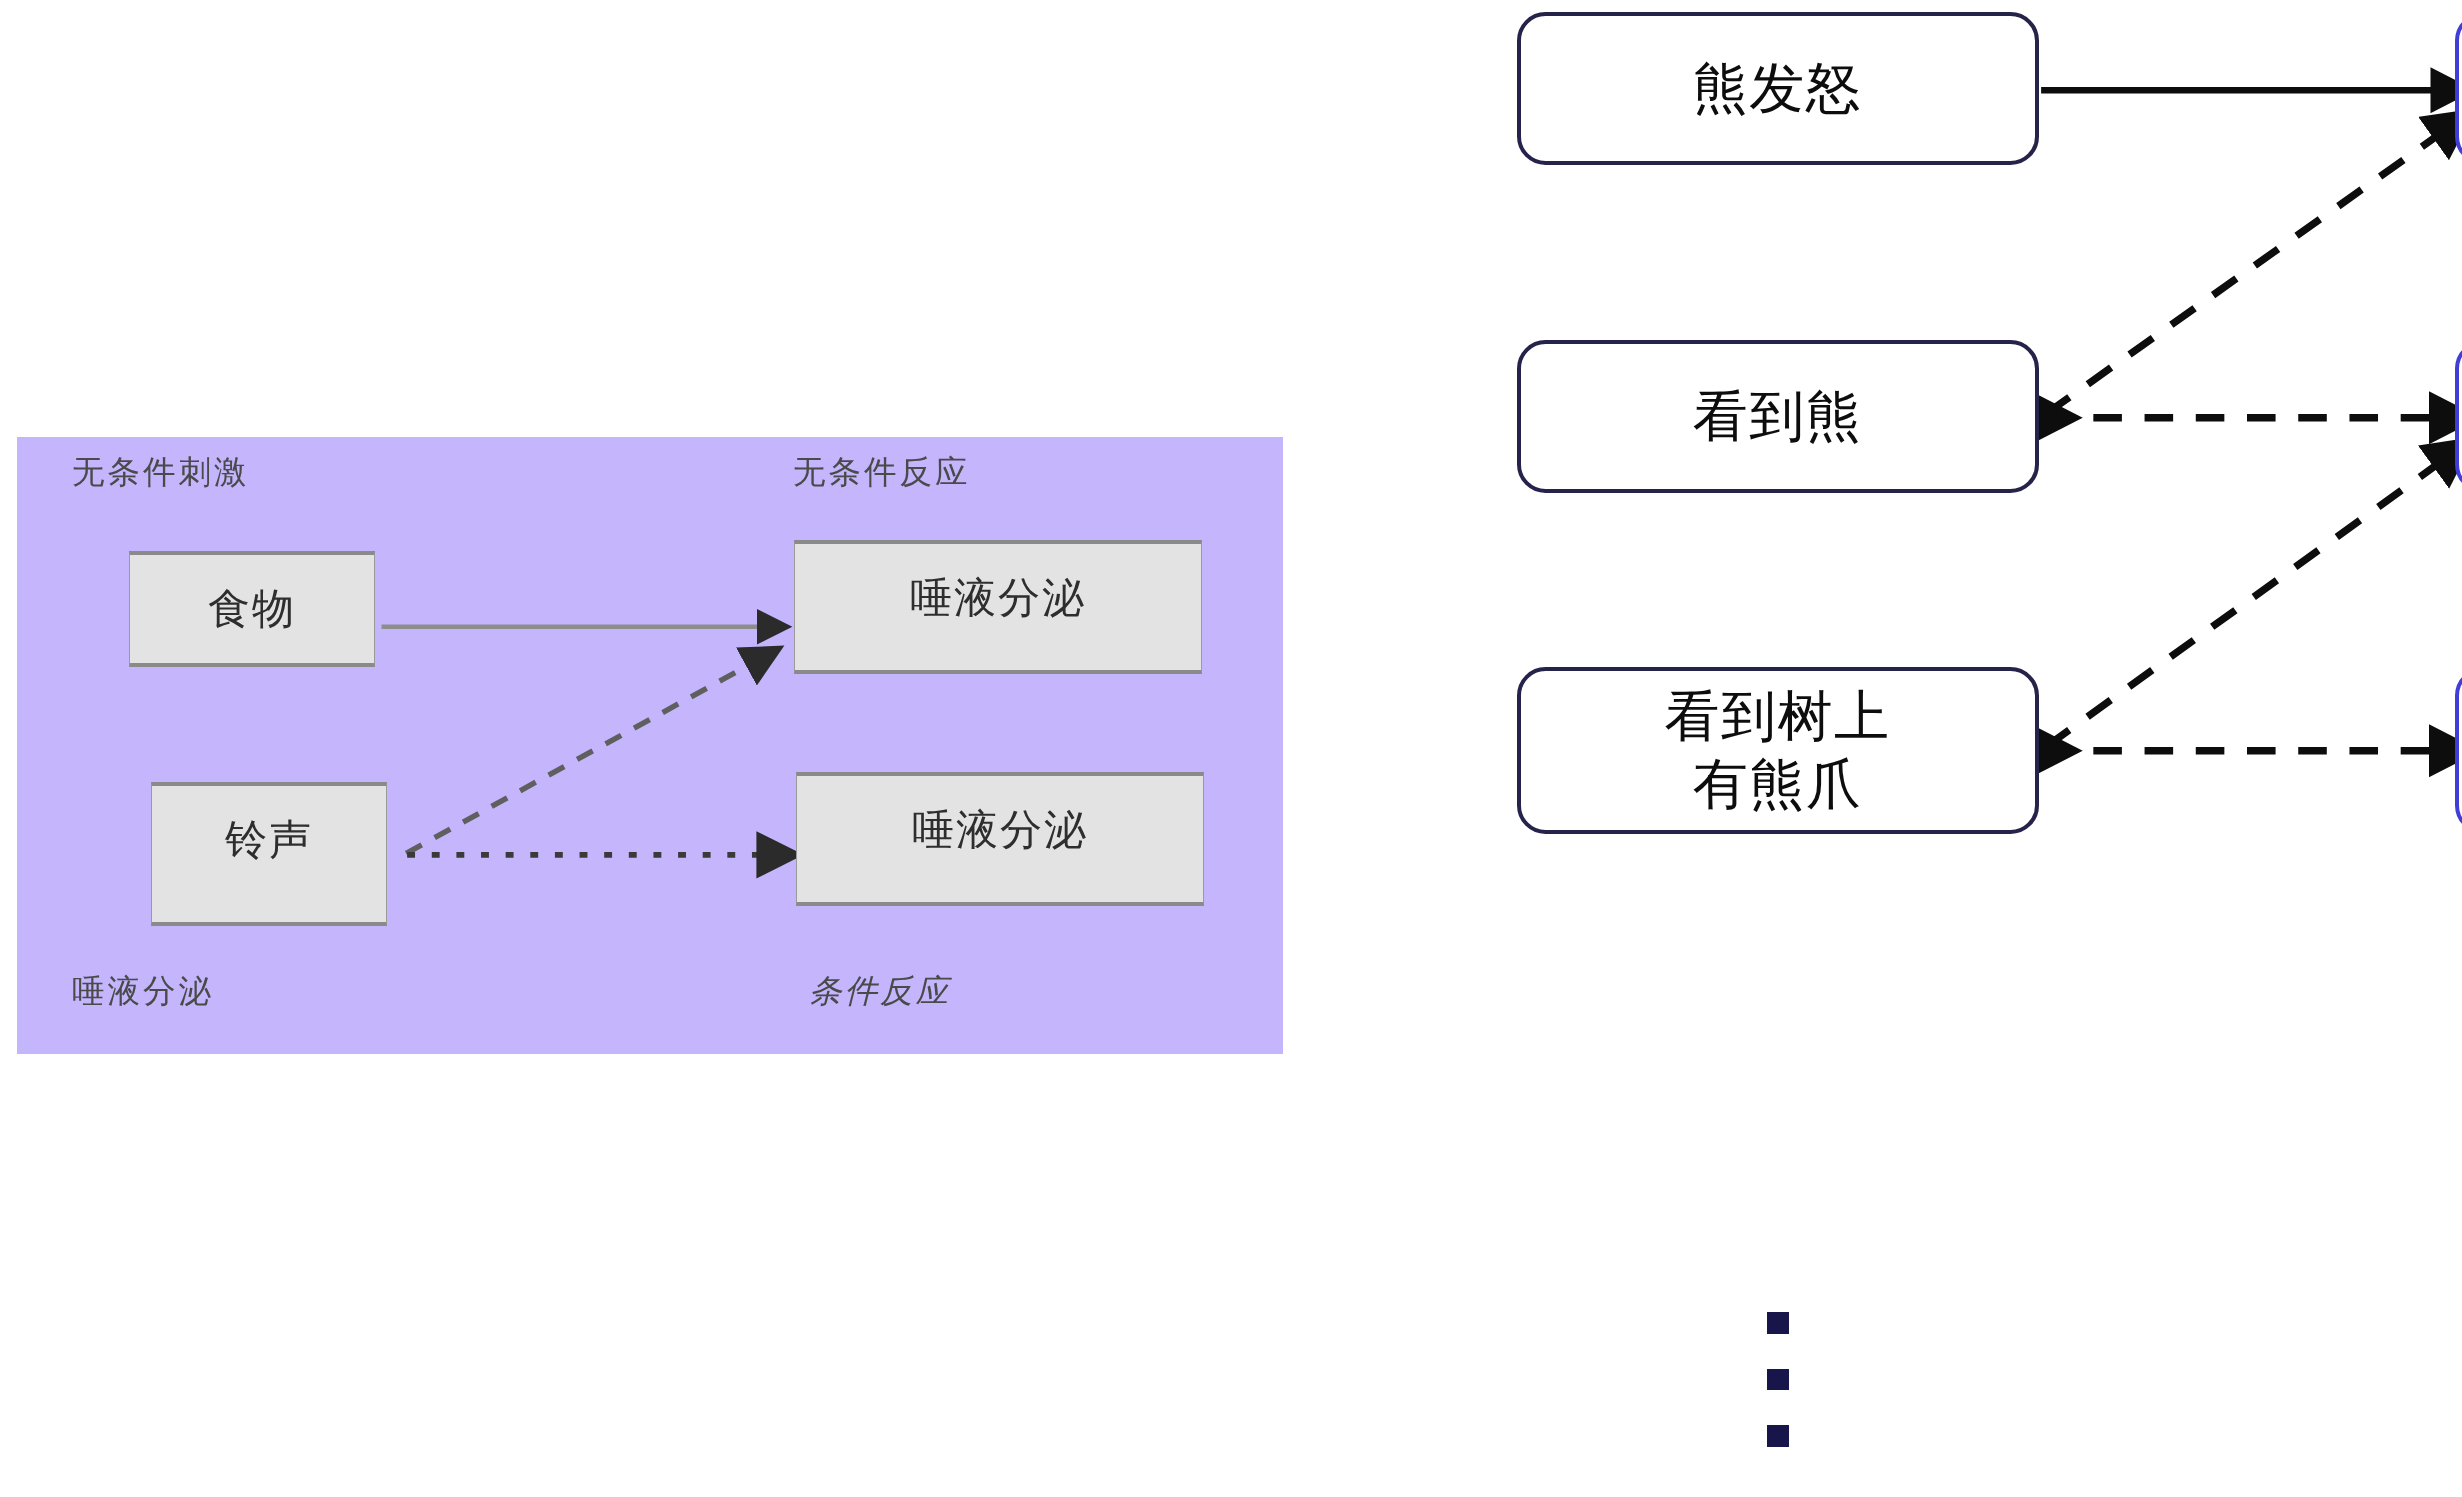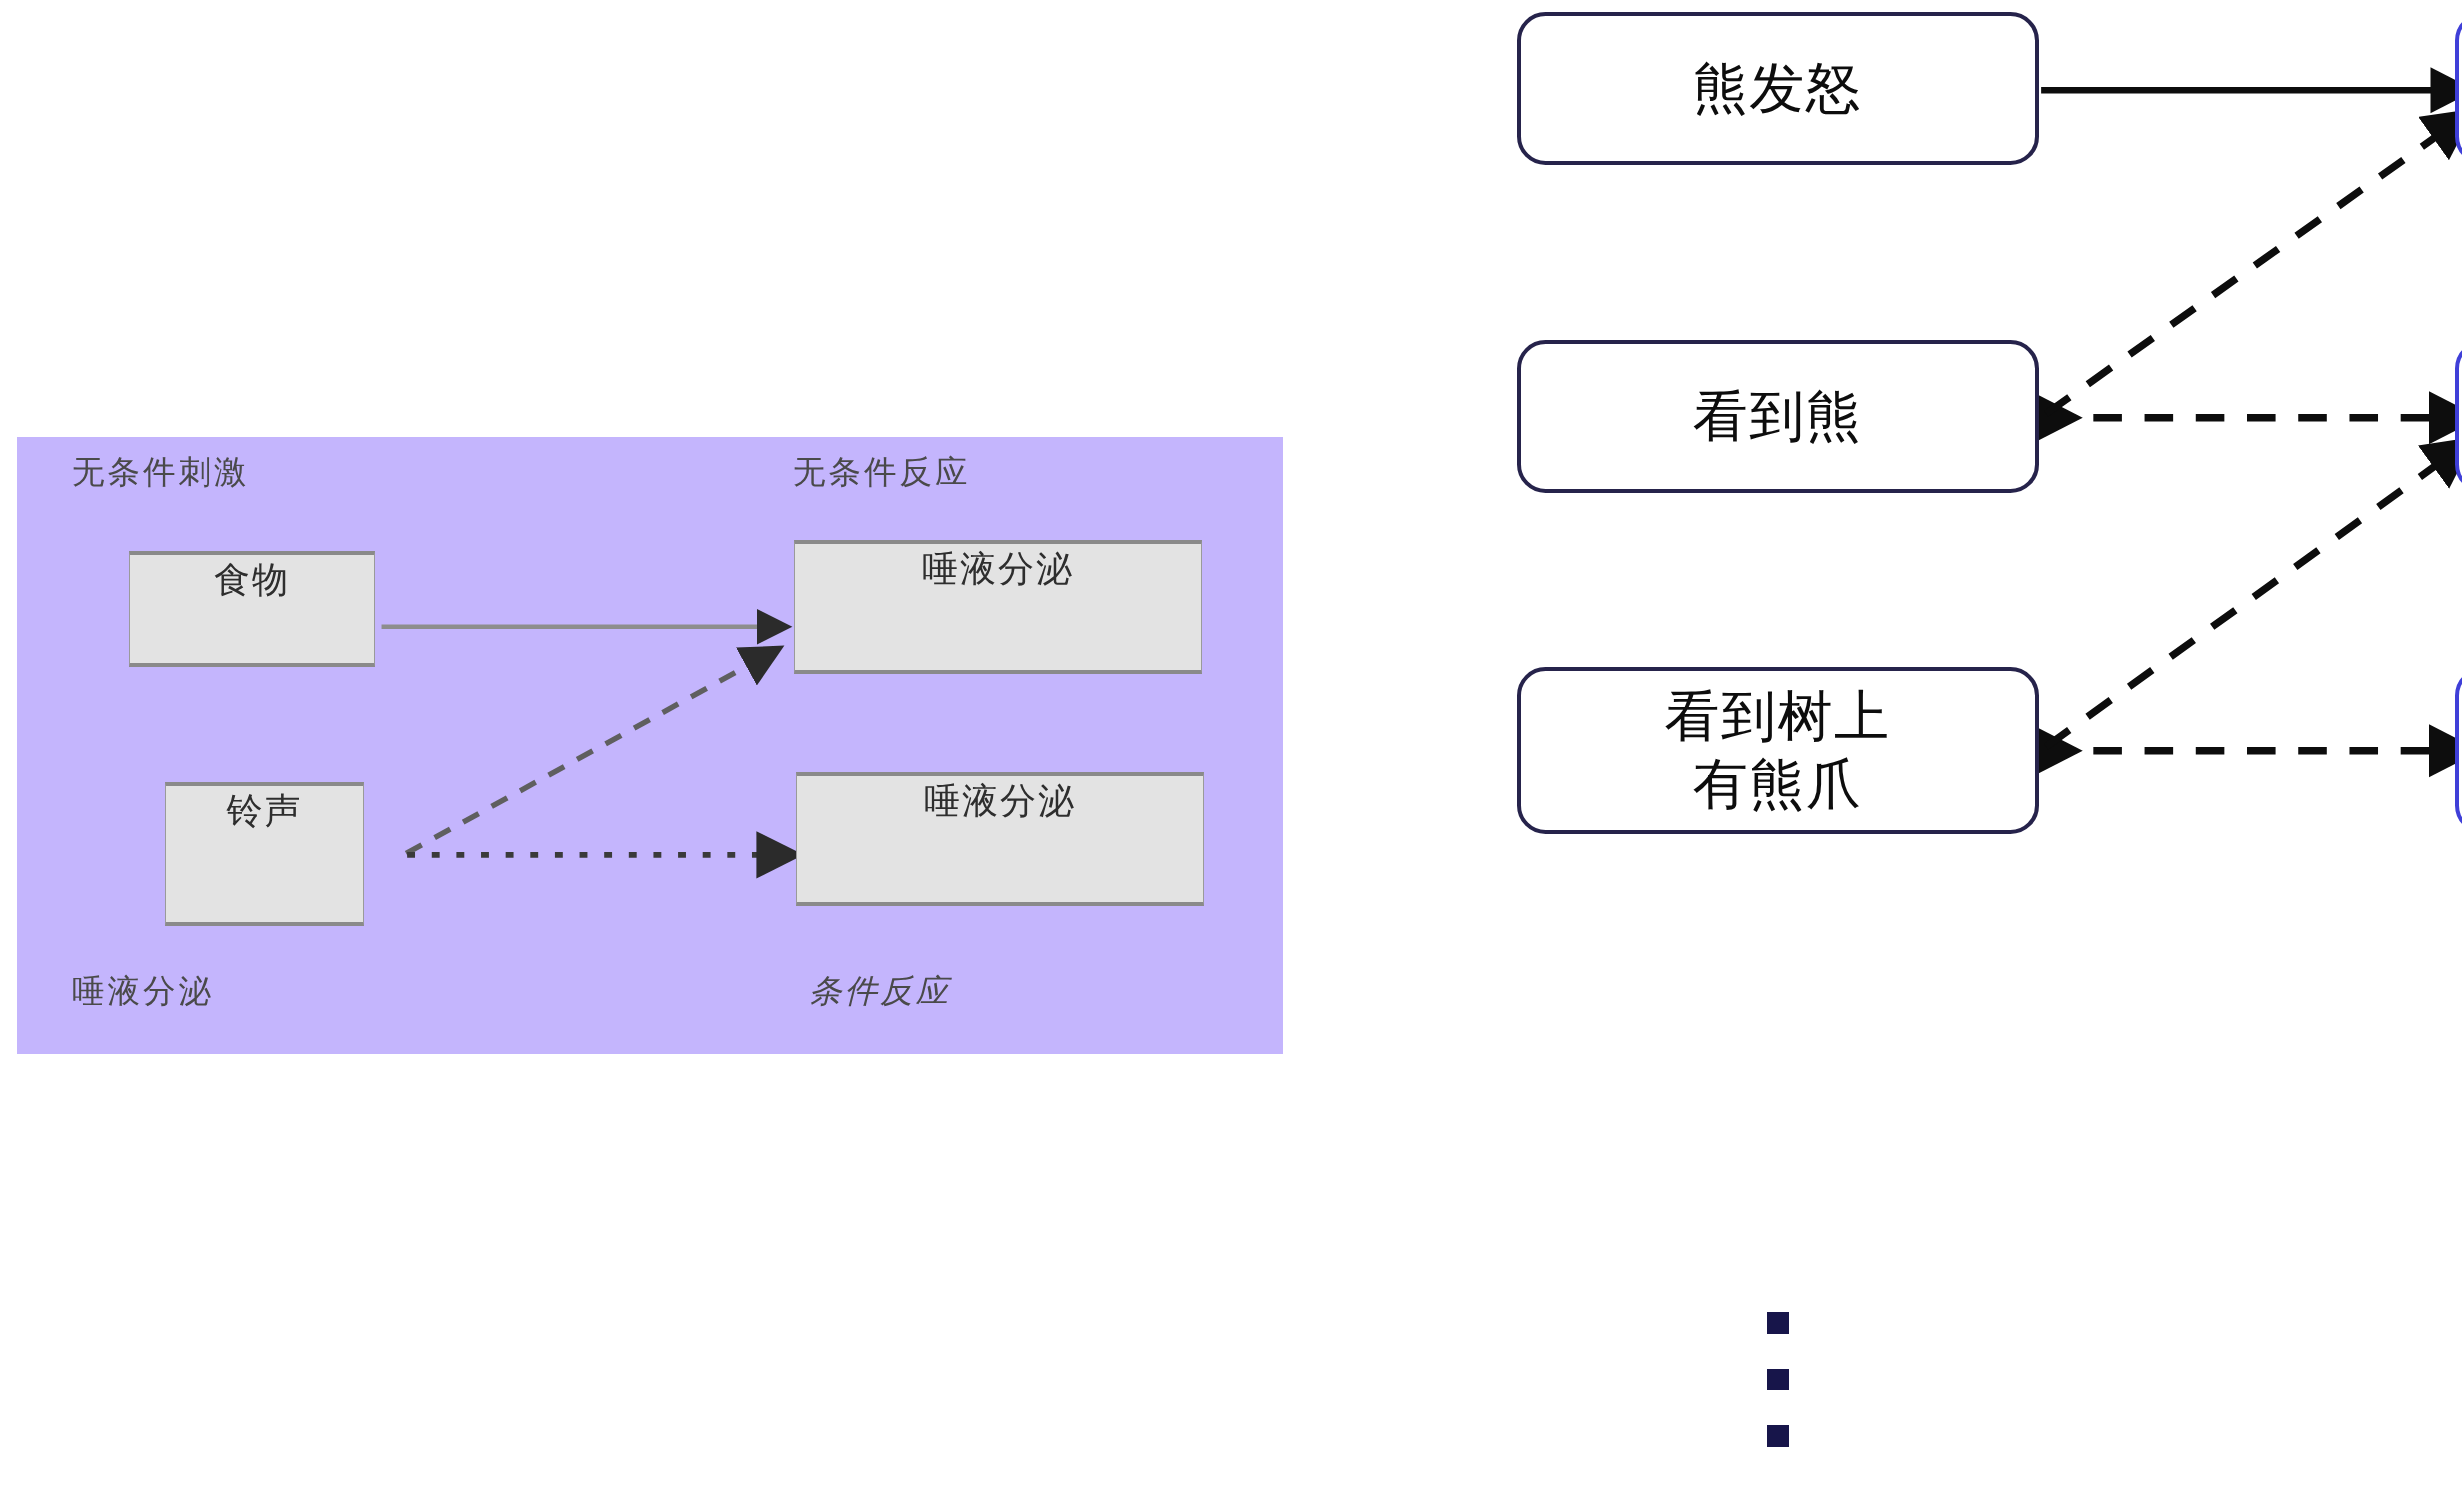--- a/index.html
+++ b/index.html
@@ -13,25 +13,25 @@
   .cc-label{position:absolute;color:#4a4a4a;font-size:32.5px;letter-spacing:3px;
             font-family:"DejaVu Sans","Liberation Sans",sans-serif;white-space:nowrap;}
   #cc-l-us{left:55px;  top:13.8px;}
   #cc-l-ur{left:776px; top:13.8px;}
   #cc-l-cs{left:55px;  top:533px;}
   #cc-l-cr{left:792px; top:533px;font-style:italic;}
 
   .cc-box{position:absolute;background:#e3e3e3;
           border:1.5px solid #9a9a9a;border-top:4.9px solid #8a8a8a;border-bottom:4.9px solid #8a8a8a;
           box-sizing:border-box;}
-  .cc-box span{display:block;text-align:center;color:#2e2e2e;font-size:36px;
-               letter-spacing:2px;padding-top:1px;white-space:nowrap;
+  .cc-box span{display:block;text-align:center;color:#2e2e2e;font-size:42px;
+               letter-spacing:2px;padding-top:26px;white-space:nowrap;
                font-family:"DejaVu Sans","Liberation Sans",sans-serif;}
   #cc-food  {left:112px; top:114px; width:246px;  height:116px;}
-  #cc-bell  {left:148px; top:345px; width:199px;  height:144px;}
+  #cc-bell  {left:134px; top:345px; width:236px;  height:144px;}
   #cc-sal-1 {left:777px;top:103px; width:408px;  height:134px;}
   #cc-sal-2 {left:779px;top:335px; width:408px;  height:134px;}
 
   #cc-svg{position:absolute;left:0;top:0;width:1266px;height:617px;}
 
   
   #td-wrap{position:absolute;left:1487px;top:0px;width:1819px;height:1498px;}
 
   .nbox{position:absolute;box-sizing:border-box;background:#ffffff;
         border-radius:28.6px;display:flex;align-items:center;justify-content:center;

